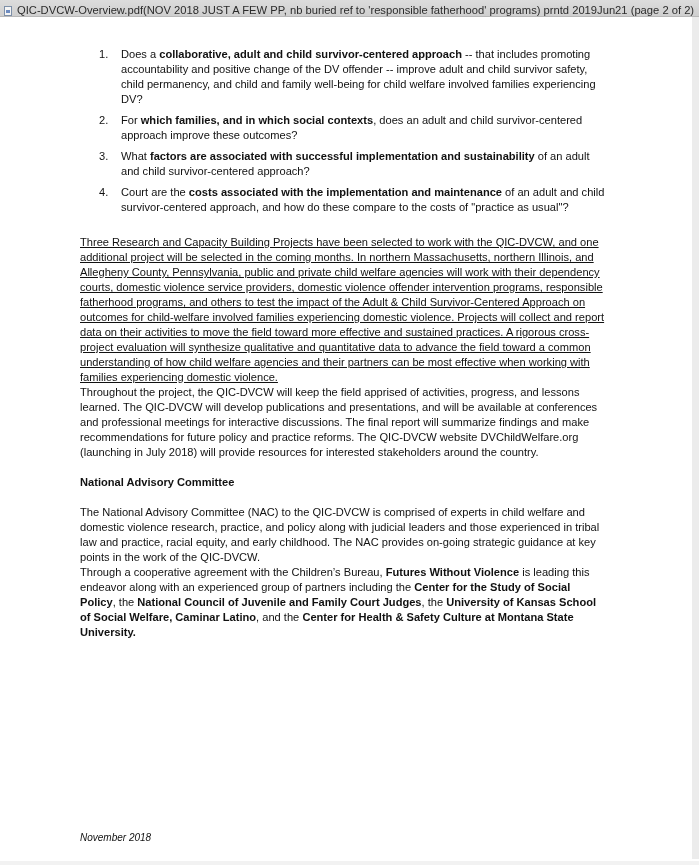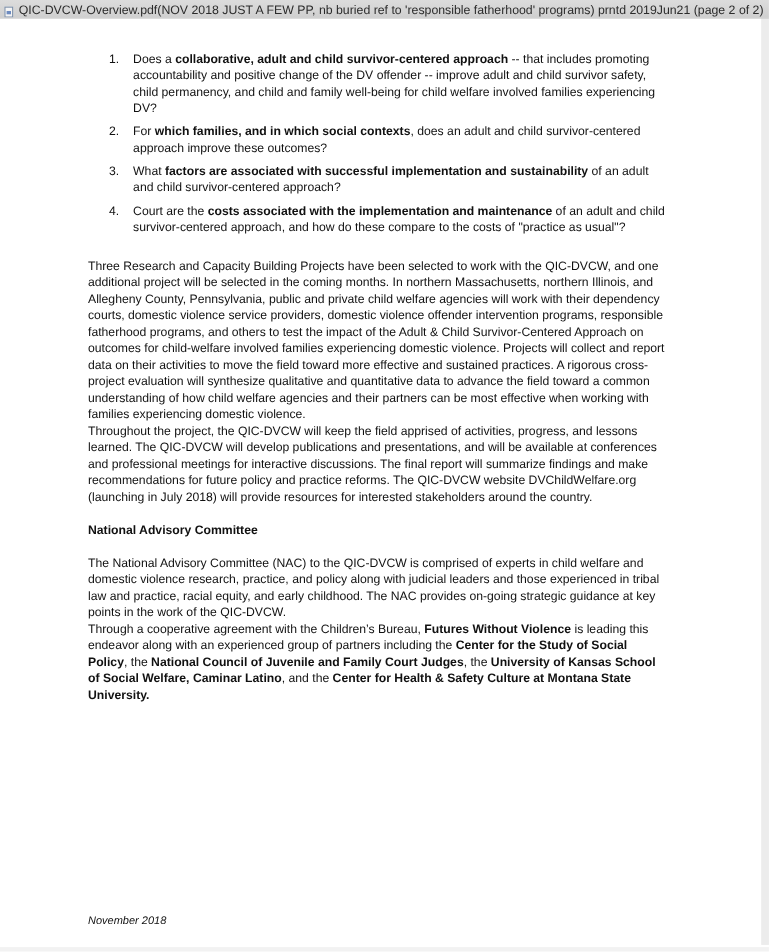--- a/index.html
+++ b/index.html
@@ -37,21 +37,21 @@
   .content {
     position: absolute; left: 80px; top: 30px; width: 528px;
     font-family: "Liberation Sans", "DejaVu Sans", sans-serif;
     font-size: 11.1px; line-height: 15px; color: #111;
   }
   ol.questions { margin: 0; padding: 0; list-style: none; }
   ol.questions li { position: relative; padding-left: 41px; margin-bottom: 6px; }
   ol.questions li .num { position: absolute; left: 19px; top: 0; }
   b { font-weight: bold; }
   p { margin: 0; }
-  .para { margin-top: 20px; }
+  .para { margin-top: 20px; text-decoration: underline; }
   .heading { font-weight: bold; margin-top: 15px; margin-bottom: 15px; }
   .footer {
     position: absolute; left: 80px; top: 815px;
     font-style: italic; font-size: 10px; color: #111;
   }
 </style>
 </head>
 <body>
 
 <div class="titlebar">

